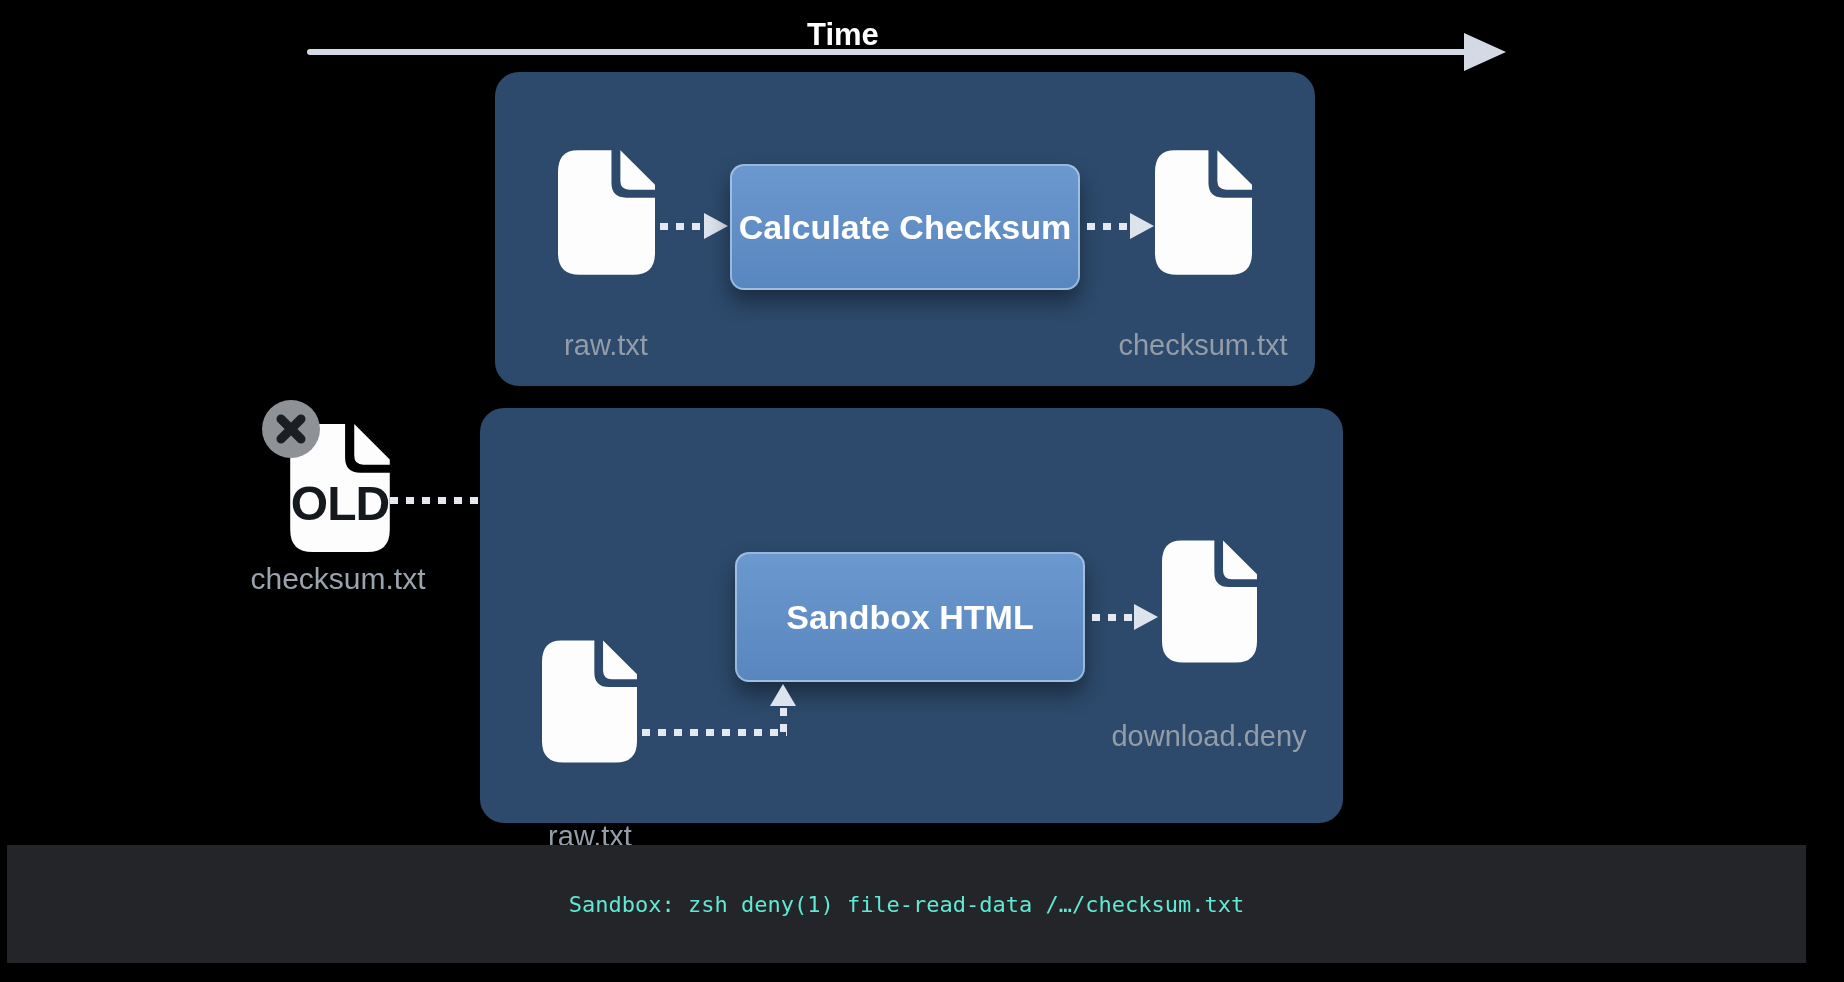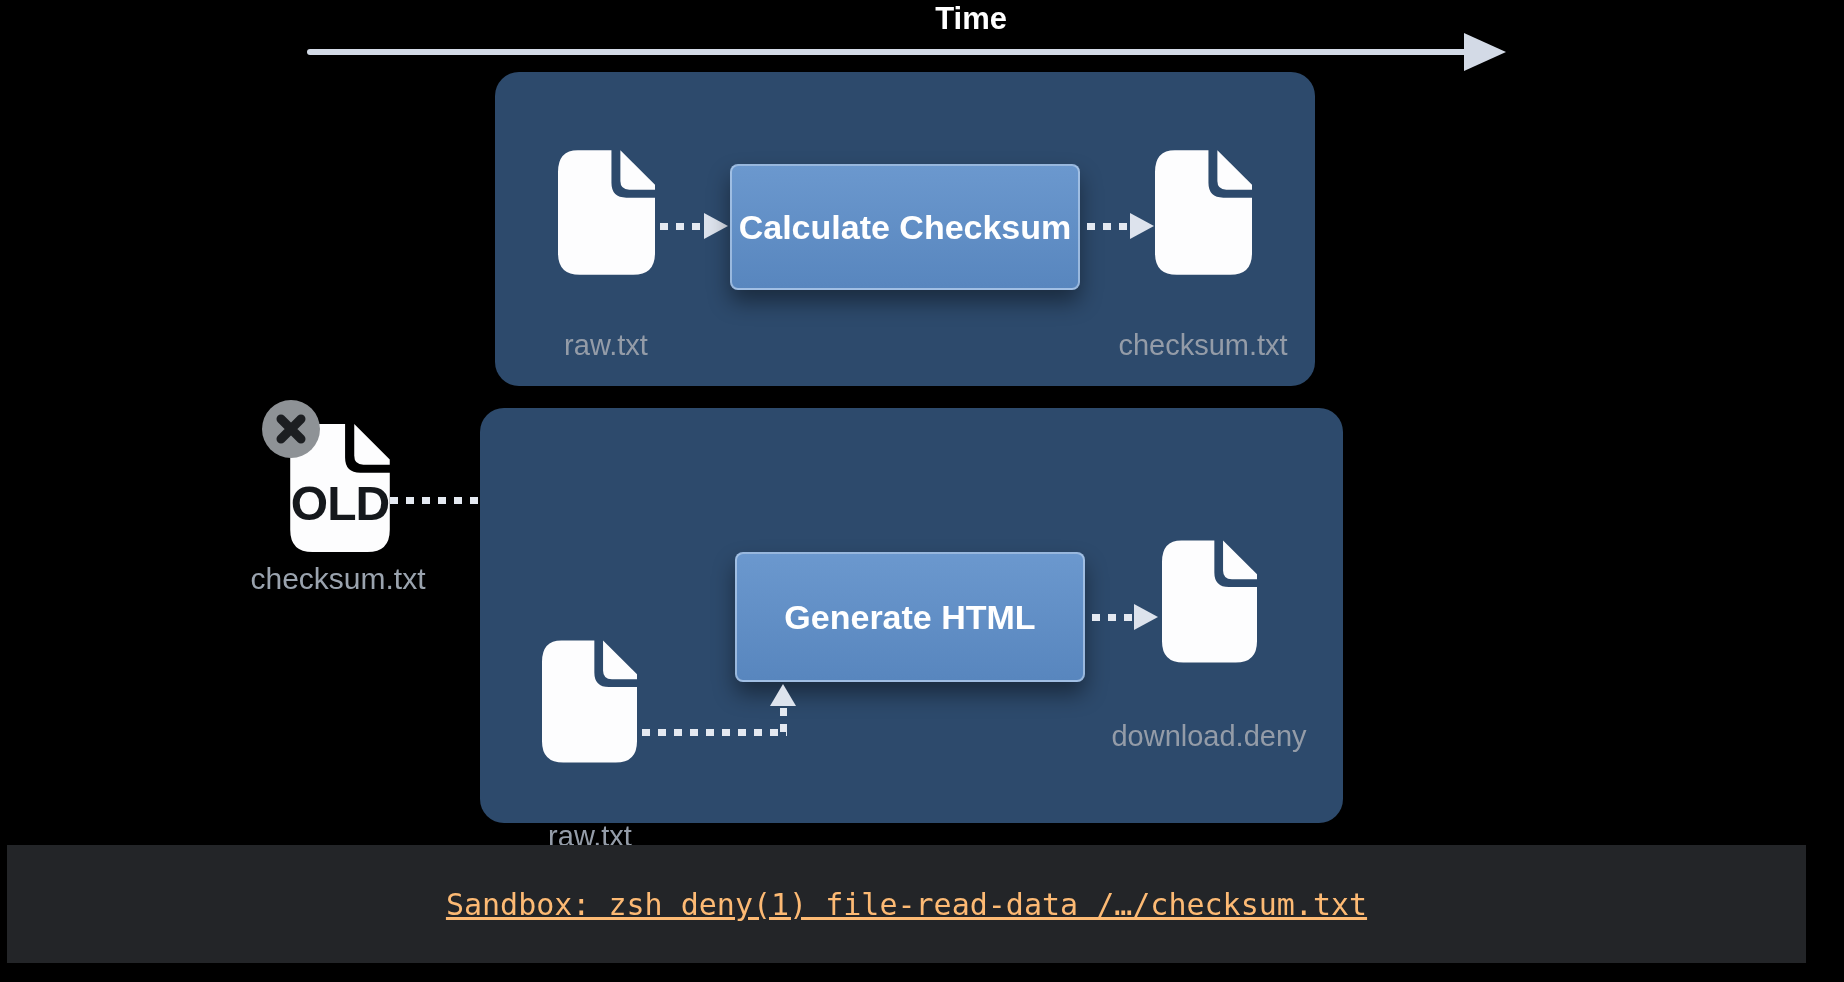--- a/index.html
+++ b/index.html
@@ -4,35 +4,35 @@
 <style>
   html,body{margin:0;padding:0;background:#000;}
   body{
     position:relative;width:1844px;height:982px;overflow:hidden;
     font-family:"Liberation Sans",sans-serif;
     -webkit-font-smoothing:antialiased;
   }
   .abs{position:absolute;}
 
   
-  .time-label{left:807px;top:0;width:200px;text-align:right;
+  .time-label{left:807px;top:16px;width:200px;text-align:left;
     color:#ffffff;font-size:31px;font-weight:600;line-height:38px;}
   .time-line{left:307px;top:49px;width:1160px;height:6px;background:#d3dae6;border-radius:3px;}
   .time-head{left:1464px;top:33px;width:0;height:0;
     border-top:19px solid transparent;border-bottom:19px solid transparent;
     border-left:42px solid #d3dae6;}
 
   
   .panel{background:#2d4a6c;border-radius:24px;}
   .panel-1{left:495px;top:72px;width:820px;height:314px;}
   .panel-2{left:480px;top:408px;width:863px;height:415px;}
 
   
   .proc{
-    width:350px;border-radius:8px;
+    width:350px;border-radius:14px;
     background:linear-gradient(180deg,#6b98ce 0%,#5886be 100%);
     border:2px solid rgba(205,224,246,0.55);
     box-shadow:0 12px 22px rgba(0,0,0,0.42);
     color:#ffffff;font-size:34px;font-weight:700;
     display:flex;align-items:center;justify-content:center;
     box-sizing:border-box;text-align:center;
   }
   .proc-1{left:730px;top:164px;height:126px;}
   .proc-2{left:735px;top:552px;height:130px;}
 
@@ -47,22 +47,22 @@
   
   .dots-h{height:7px;background-image:repeating-linear-gradient(to right,#e4e9f1 0 8px,transparent 8px 16px);}
   .dots-v{width:7px;background-image:repeating-linear-gradient(to bottom,#e4e9f1 0 8px,transparent 8px 16px);}
   .arr-r{width:0;height:0;border-top:13px solid transparent;border-bottom:13px solid transparent;border-left:24px solid #dde3ed;}
   .arr-d{width:0;height:0;border-left:13px solid transparent;border-right:13px solid transparent;border-top:22px solid #dde3ed;}
   .arr-u{width:0;height:0;border-left:13px solid transparent;border-right:13px solid transparent;border-bottom:22px solid #dde3ed;}
 
   
   .console-bar{left:7px;top:845px;width:1799px;height:118px;background:#232528;
     display:flex;align-items:center;justify-content:center;}
-  .console-text{color:#fdba74;font-size:30px;
-    font-family:"DejaVu Sans Mono","Liberation Mono",monospace;white-space:pre;text-decoration:underline;}
+  .console-text{color:#5eead4;font-size:22px;
+    font-family:"DejaVu Sans Mono","Liberation Mono",monospace;white-space:pre;}
 </style>
 </head>
 <body>
 
 <svg width="0" height="0" style="position:absolute">
   <defs>
     <g id="doc-shape">
       <path fill="#fdfdfe" d="M20 0 H54 V33 Q54 48 69 48 H98 V104 Q98 126 76 126 H22 Q0 126 0 104 V22 Q0 0 20 0 Z"></path>
       <path fill="#fdfdfe" d="M63 0 L98 35 V40 H72 Q63 40 63 31 Z"></path>
     </g>
@@ -110,21 +110,21 @@
   </svg>
 </div>
 <div class="abs old-label">checksum.txt</div>
 
 <div class="abs dots-h" style="left:390px;top:497px;width:393px;"></div>
 <div class="abs dots-v" style="left:780px;top:505px;height:26px;"></div>
 <div class="abs arr-d" style="left:770px;top:531px;"></div>
 
 <div class="abs panel panel-2"></div>
 
-<div class="abs proc proc-2">Generate HTML</div>
+<div class="abs proc proc-2">Sandbox HTML</div>
 
 <div class="abs file-icon" style="left:542px;top:640px;width:95px;height:123px;">
   <svg viewBox="0 0 98 126">
       <use href="#doc-shape"></use>
     </svg>
 </div>
 <div class="abs file-label" style="left:490px;top:773px;">raw.txt</div>
 
 <div class="abs dots-h" style="left:642px;top:729px;width:145px;"></div>
 <div class="abs dots-v" style="left:780px;top:708px;height:24px;"></div>

